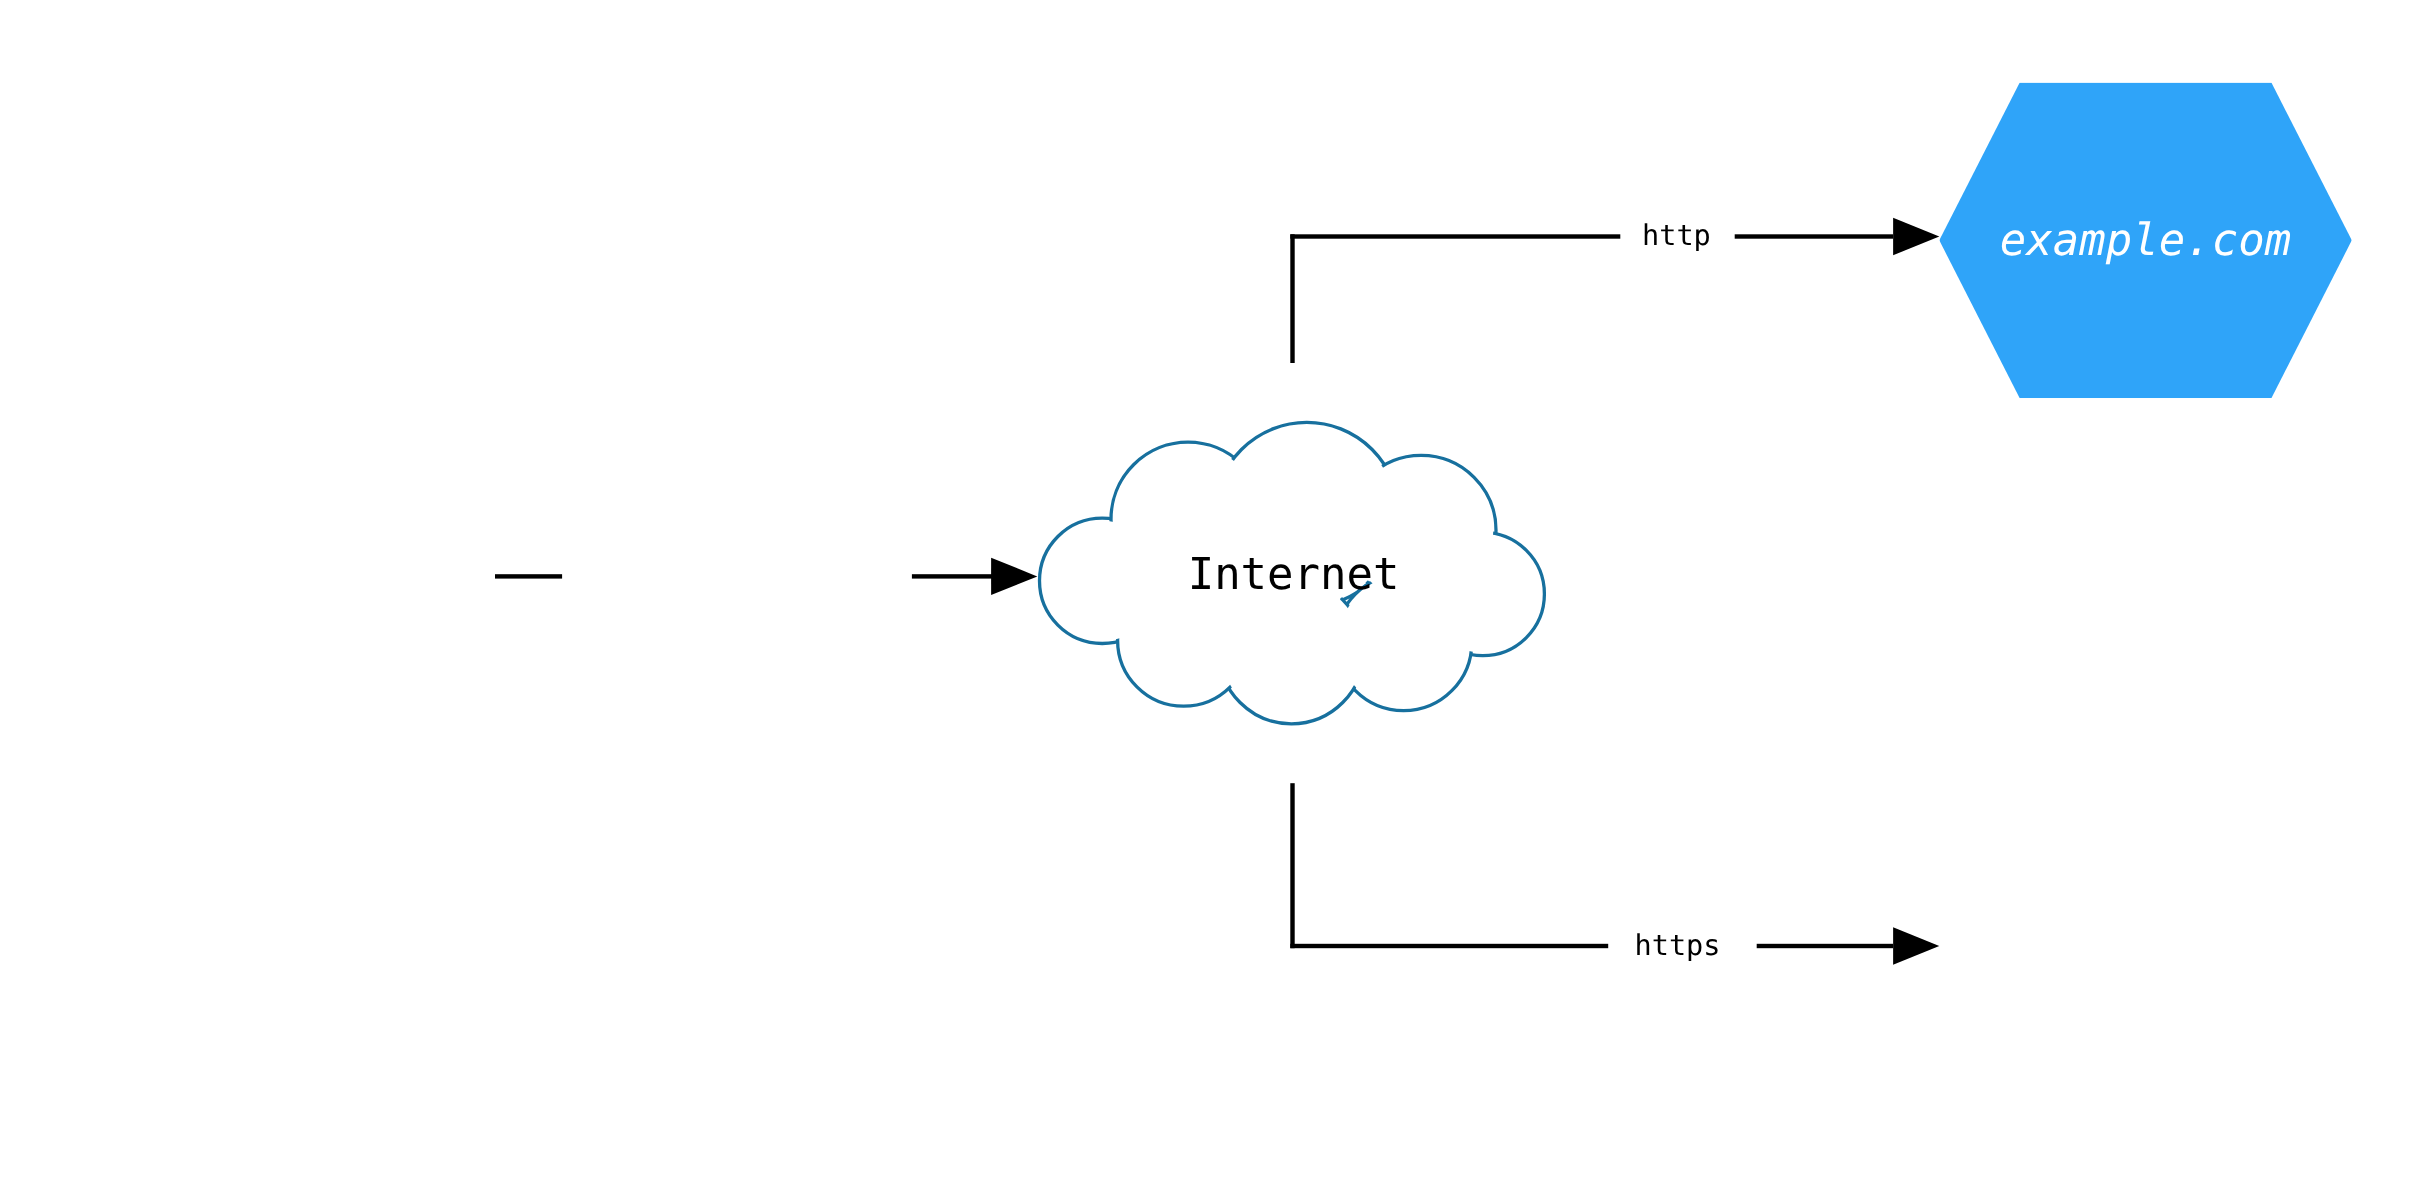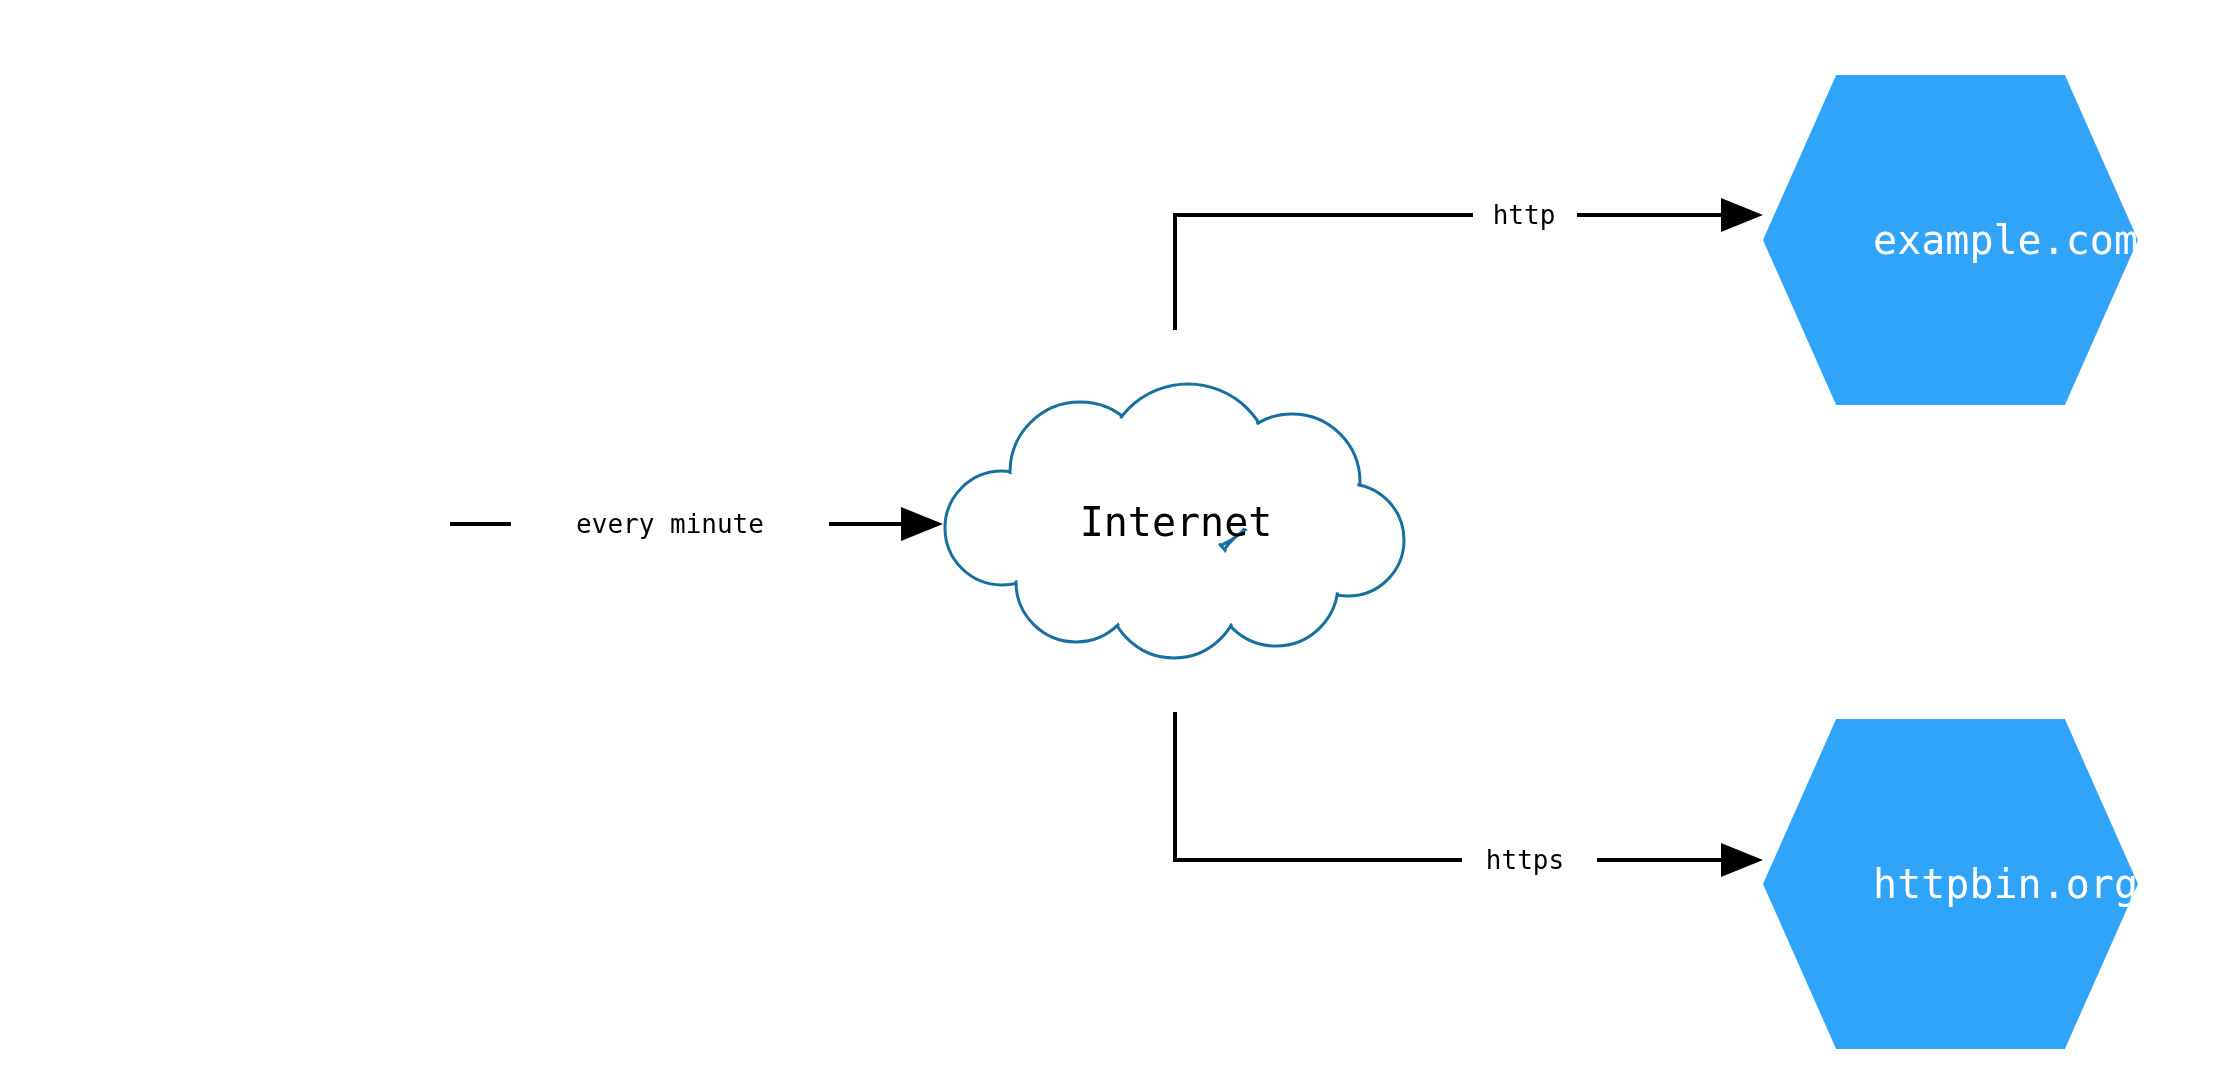--- a/index.html
+++ b/index.html
@@ -1,24 +1,24 @@
 <!DOCTYPE html>
 <html style="--node-fill: #2FA4F9; --node-text: #ffffff; --cloud-stroke: #17709E; --cloud-fill: #ffffff; --edge-color: #000000; --label-color: #000000;"><head>
 <meta charset="utf-8">
 <style>
   html,body{margin:0;padding:0;background:#fff;}
   .canvas{
     position:relative;width:2213px;height:1076px;background:#fff;overflow:hidden;
     font-family:"DejaVu Sans Mono","Liberation Mono",monospace;
   }
   .hex{
-    position:absolute;width:375px;height:330px;
+    position:absolute;width:375px;height:287px;
     background:var(--node-fill,#2FA4F9);
     clip-path:polygon(0% 50%,19.5% 0%,80.5% 0%,100% 50%,80.5% 100%,19.5% 100%);
-    display:flex;align-items:center;justify-content:flex-end;
+    display:flex;align-items:center;justify-content:center;font-style:italic;
   }
   .hex-label{
     font-size:40px;line-height:48px;color:var(--node-text,#fff);
     text-align:center;white-space:pre-line;
   }
   .hseg{position:absolute;height:4px;background:var(--edge-color,#000);}
   .vseg{position:absolute;width:4px;background:var(--edge-color,#000);}
   .arrow{
     position:absolute;width:0;height:0;
     border-top:17px solid transparent;border-bottom:17px solid transparent;
@@ -40,23 +40,20 @@
 </head>
 <body style="background: rgb(255, 255, 255);">
 
 <div class="canvas">
 
 
   <div class="hex" style="left:1763px;top:75px;">
     <span class="hex-label">example.com</span>
   </div>
 
-  <div class="hex" style="left:1763px;top:719px;">
-    <span class="hex-label">httpbin.org</span>
-  </div>
 
   <svg class="cloud" width="472" height="280" viewBox="0 0 472 280">
     <g class="cloud-outline">
       <circle cx="62" cy="148" r="57"></circle>
       <circle cx="140" cy="92" r="70"></circle>
       <circle cx="248" cy="88" r="84"></circle>
       <circle cx="352" cy="102" r="68"></circle>
       <circle cx="408" cy="160" r="56"></circle>
       <circle cx="336" cy="204" r="62"></circle>
       <circle cx="234" cy="212" r="66"></circle>
@@ -70,21 +67,20 @@
       <circle cx="408" cy="160" r="53.5"></circle>
       <circle cx="336" cy="204" r="59.5"></circle>
       <circle cx="234" cy="212" r="63.5"></circle>
       <circle cx="136" cy="202" r="57.5"></circle>
       <circle cx="210" cy="150" r="70"></circle>
     </g>
     <text class="cloud-label" x="236" y="142">Internet</text>
   </svg>
 
   <div class="hseg" style="left:450px;top:522px;width:61px;"></div>
-  <div class="edge-label" style="left:511px;top:500px;width:318px;">every minute</div>
   <div class="hseg" style="left:829px;top:522px;width:73px;"></div>
   <div class="arrow" style="left:901px;top:507px;"></div>
 
   <div class="vseg" style="left:1173px;top:213px;height:117px;"></div>
   <div class="hseg" style="left:1173px;top:213px;width:300px;"></div>
   <div class="edge-label" style="left:1473px;top:191px;width:102px;">http</div>
   <div class="hseg" style="left:1577px;top:213px;width:144px;"></div>
   <div class="arrow" style="left:1721px;top:198px;"></div>
 
   <div class="vseg" style="left:1173px;top:712px;height:150px;"></div>

